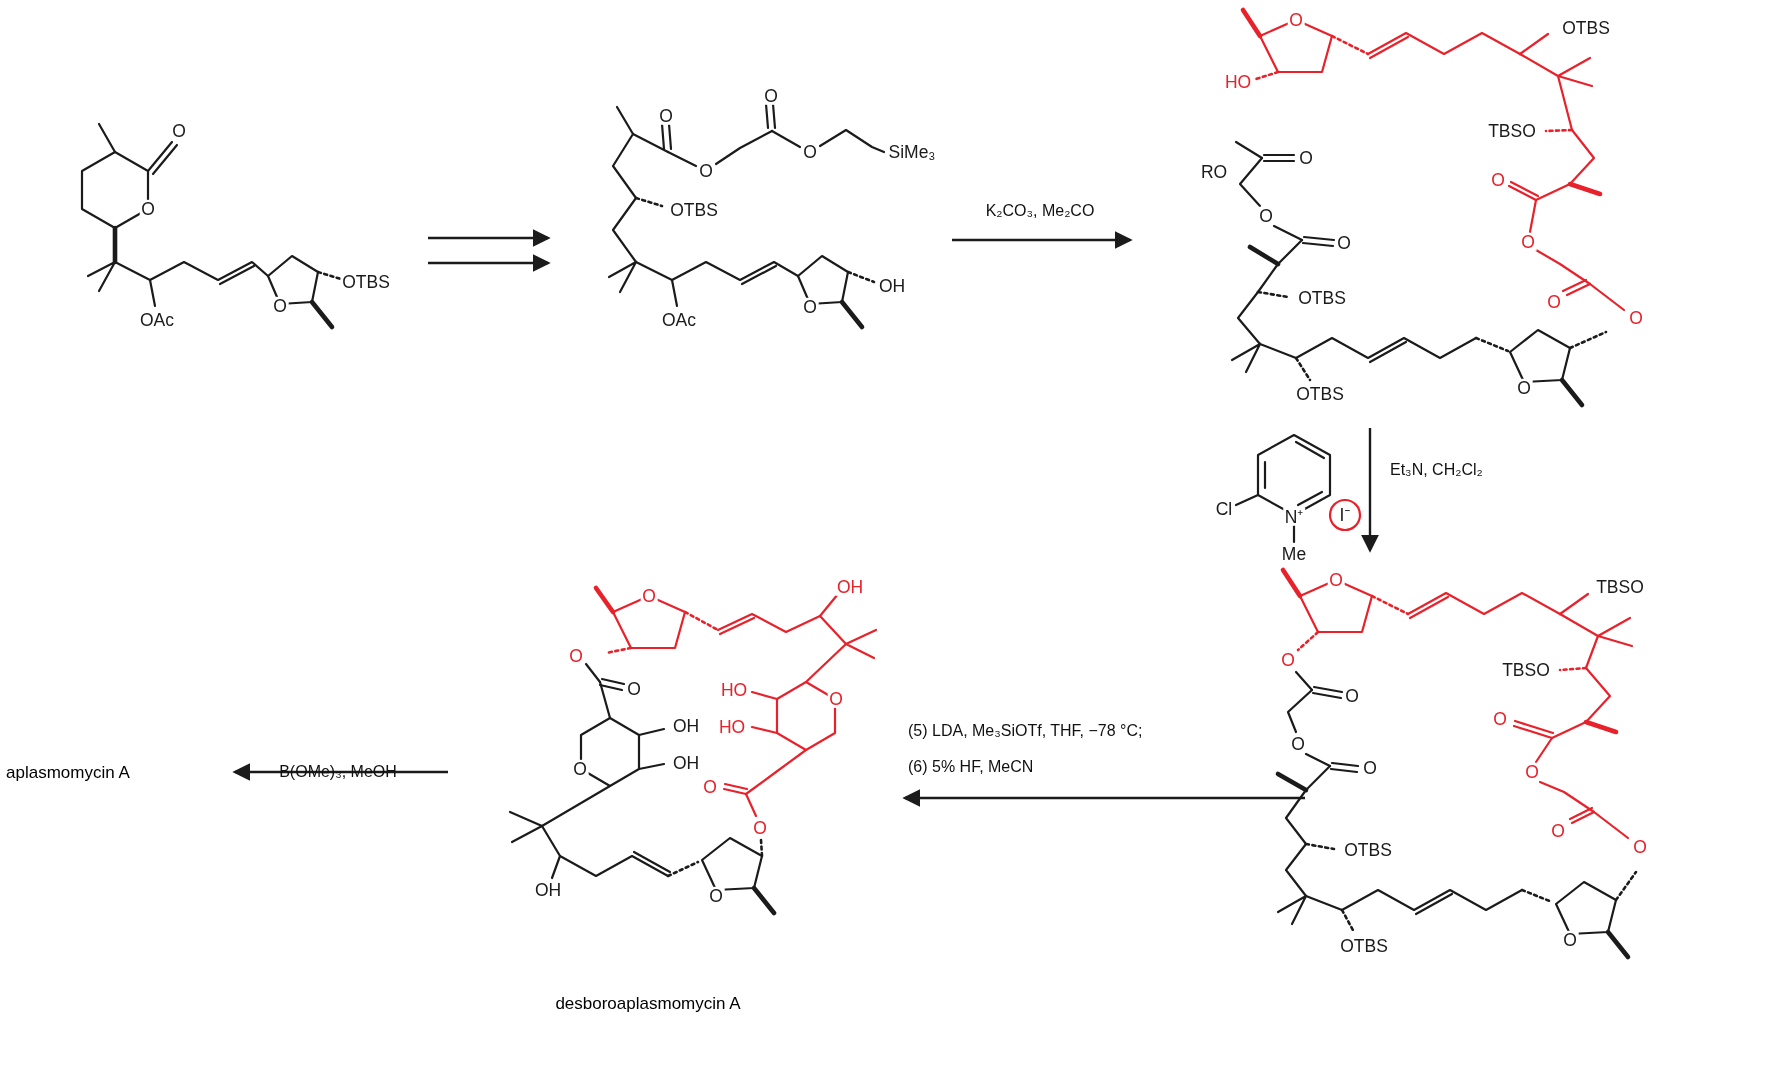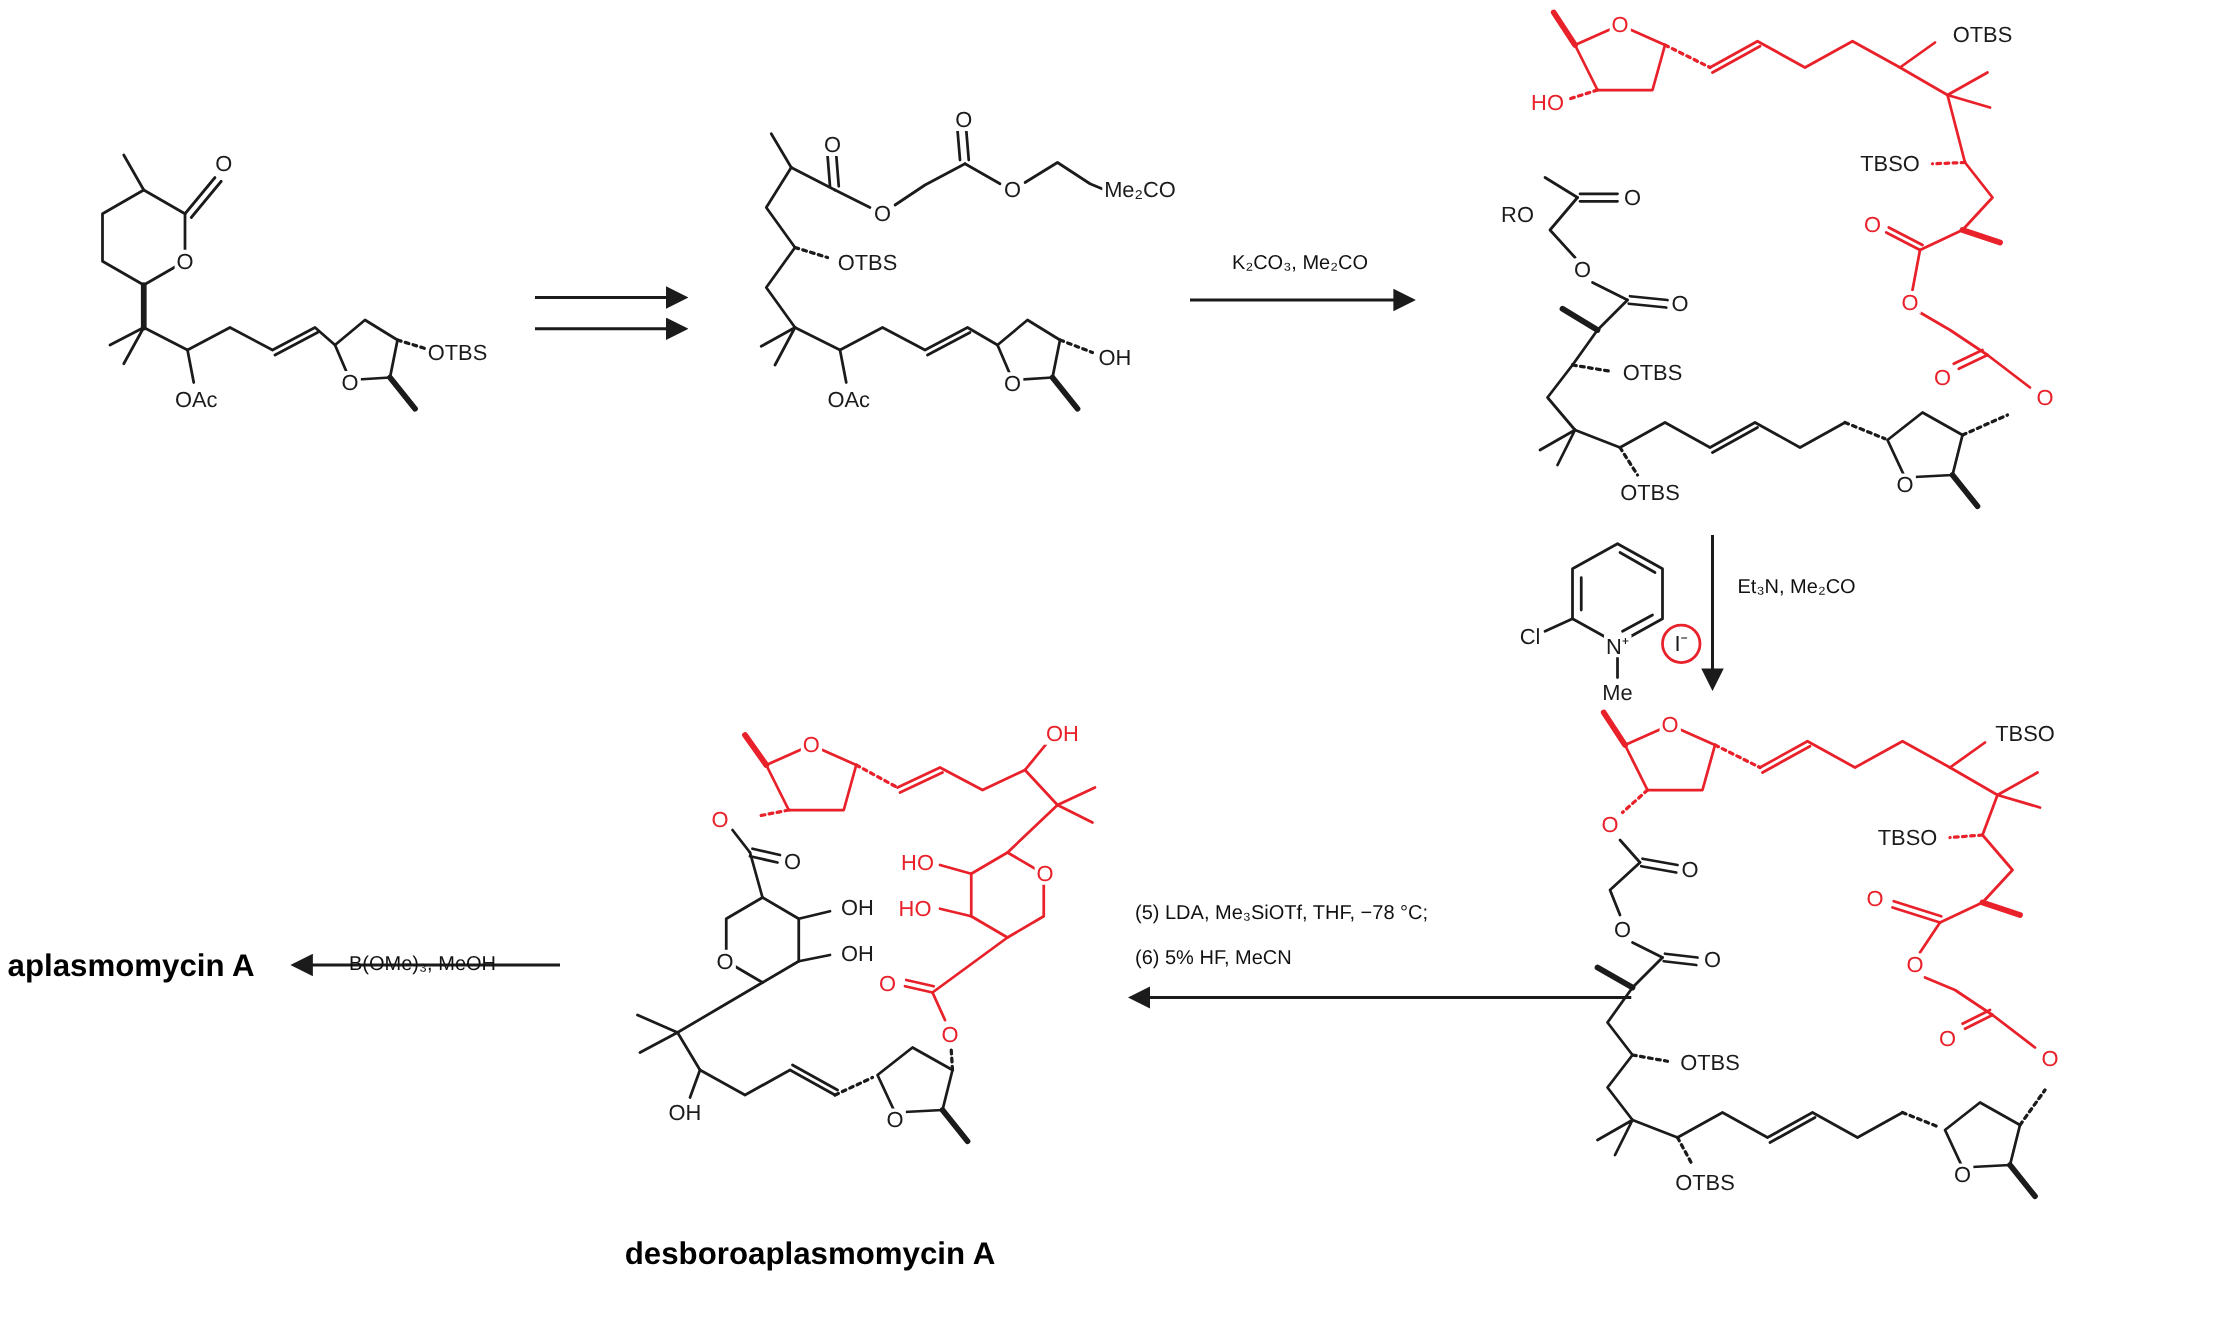--- a/index.html
+++ b/index.html
@@ -12,21 +12,21 @@
   .w{stroke-width:4.6}
   .h{stroke-dasharray:3 3.5;stroke-width:2.6}
   .arrow{fill:none;stroke:#1b1b1b;stroke-width:2.4}
   .circ{fill:none;stroke:#e8212a;stroke-width:2.2}
   .al{position:absolute;transform:translate(-50%,-50%);font-size:17.5px;line-height:1.05;
       background:#fff;padding:0 1.5px;white-space:nowrap;color:#1b1b1b}
   .al.r{color:#e8212a}
   .rg{position:absolute;font-size:16px;color:#111;white-space:nowrap}
   .ctr{transform:translate(-50%,-50%)}
   .vctr{transform:translateY(-50%)}
-  .prod{font-weight:bold;font-size:25px;color:#000}
+  .prod{font-weight:normal;font-size:17px;color:#000}
 </style>
 </head>
 <body>
 
 <div id="stage">
 
   <svg id="art" width="1776" height="1068" viewBox="0 0 1776 1068">
     <defs>
       <marker id="ah" viewBox="0 0 10 10" refX="8.5" refY="5" markerWidth="7.5" markerHeight="7.5" orient="auto-start-reverse">
         <path d="M0,0 L10,5 L0,10 z" fill="#1b1b1b"></path>
@@ -204,21 +204,21 @@
   <div id="labels">
       <span class="al k" style="left: 179px; top: 131px;">O</span>
       <span class="al k" style="left: 148px; top: 209px;">O</span>
       <span class="al k" style="left: 157px; top: 320px;">OAc</span>
       <span class="al k" style="left: 280px; top: 306px;">O</span>
       <span class="al k" style="left: 366px; top: 282px;">OTBS</span>
       <span class="al k" style="left: 666px; top: 116px;">O</span>
       <span class="al k" style="left: 706px; top: 171px;">O</span>
       <span class="al k" style="left: 771px; top: 96px;">O</span>
       <span class="al k" style="left: 810px; top: 152px;">O</span>
-      <span class="al k" style="left: 912px; top: 152px;">Me₂CO</span>
+      <span class="al k" style="left: 912px; top: 152px;">SiMe₃</span>
       <span class="al k" style="left: 694px; top: 210px;">OTBS</span>
       <span class="al k" style="left: 679px; top: 320px;">OAc</span>
       <span class="al k" style="left: 810px; top: 307px;">O</span>
       <span class="al k" style="left: 892px; top: 286px;">OH</span>
       <span class="al r" style="left: 1296px; top: 20px;">O</span>
       <span class="al r" style="left: 1238px; top: 82px;">HO</span>
       <span class="al k" style="left: 1586px; top: 28px;">OTBS</span>
       <span class="al k" style="left: 1512px; top: 131px;">TBSO</span>
       <span class="al r" style="left: 1498px; top: 180px;">O</span>
       <span class="al r" style="left: 1528px; top: 242px;">O</span>
@@ -259,19 +259,19 @@
       <span class="al k" style="left: 686px; top: 726px;">OH</span>
       <span class="al k" style="left: 686px; top: 763px;">OH</span>
       <span class="al k" style="left: 580px; top: 769px;">O</span>
       <span class="al r" style="left: 710px; top: 787px;">O</span>
       <span class="al r" style="left: 760px; top: 828px;">O</span>
       <span class="al k" style="left: 548px; top: 890px;">OH</span>
       <span class="al k" style="left: 716px; top: 896px;">O</span>
     </div>
 
   <div class="rg ctr" style="left:1040px;top:211px">K₂CO₃, Me₂CO</div>
-  <div class="rg vctr" style="left:1390px;top:470px">Et₃N, Me₂CO</div>
+  <div class="rg vctr" style="left:1390px;top:470px">Et₃N, CH₂Cl₂</div>
   <div class="rg" style="left:908px;top:722px">(5) LDA, Me₃SiOTf, THF, −78 °C;</div>
   <div class="rg" style="left:908px;top:758px">(6) 5% HF, MeCN</div>
   <div class="rg ctr" style="left:338px;top:772px">B(OMe)₃, MeOH</div>
   <div class="rg prod vctr" style="left:6px;top:773px">aplasmomycin A</div>
   <div class="rg prod ctr" style="left:648px;top:1004px">desboroaplasmomycin A</div>
 </div>
 
 </body></html>

